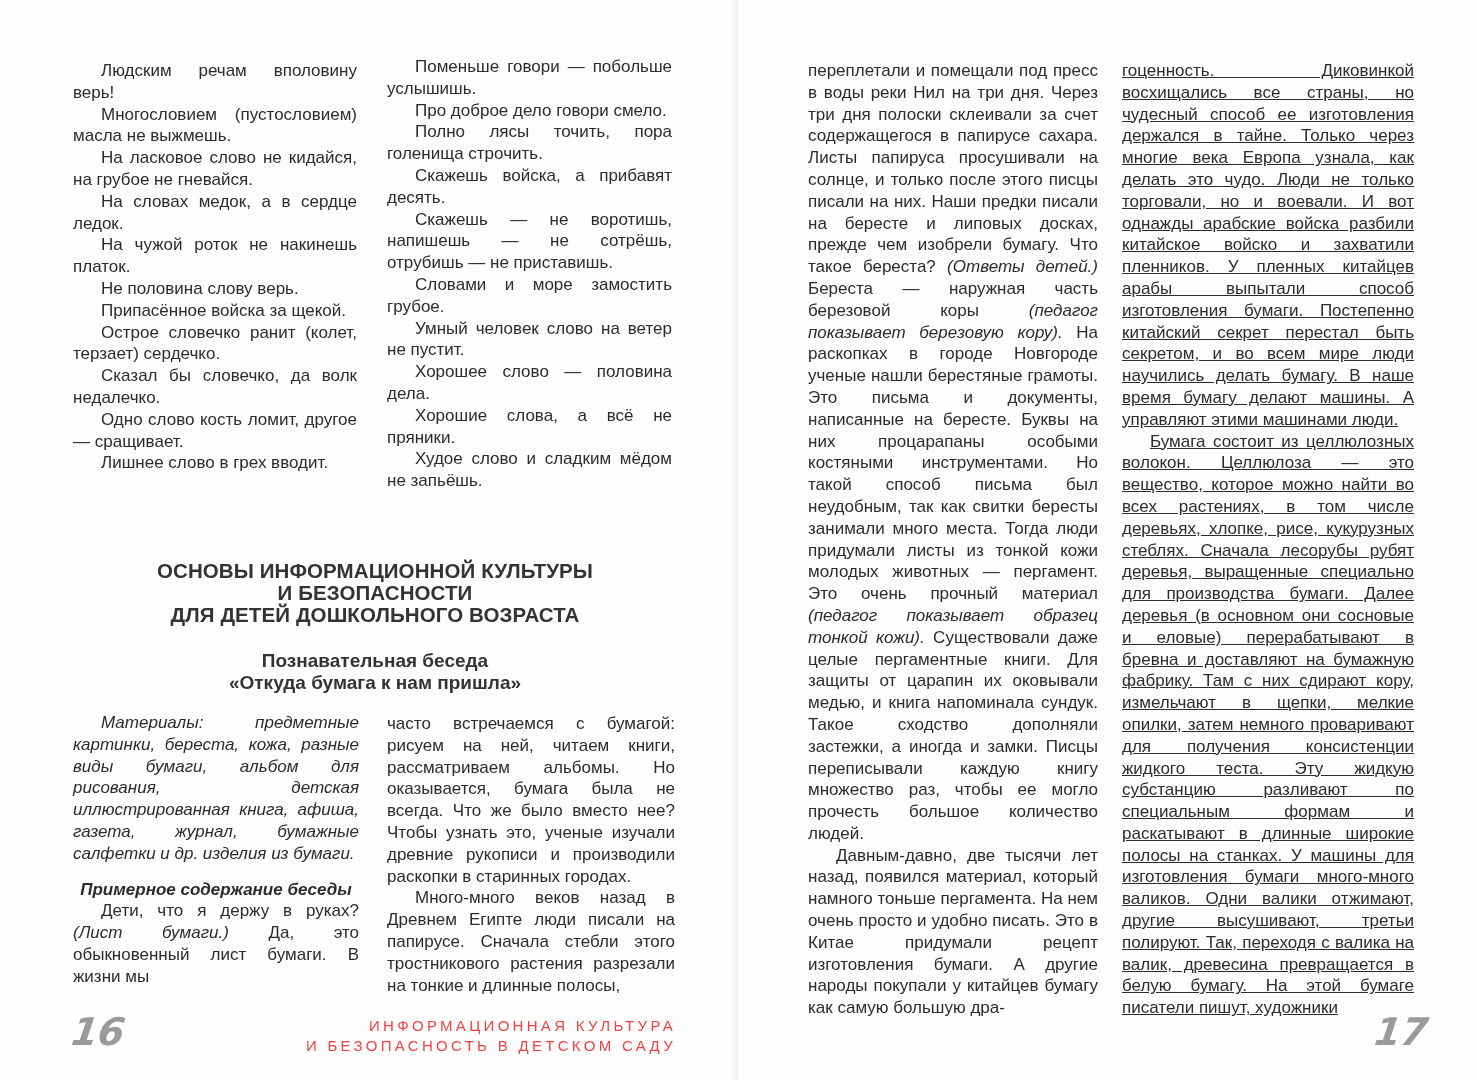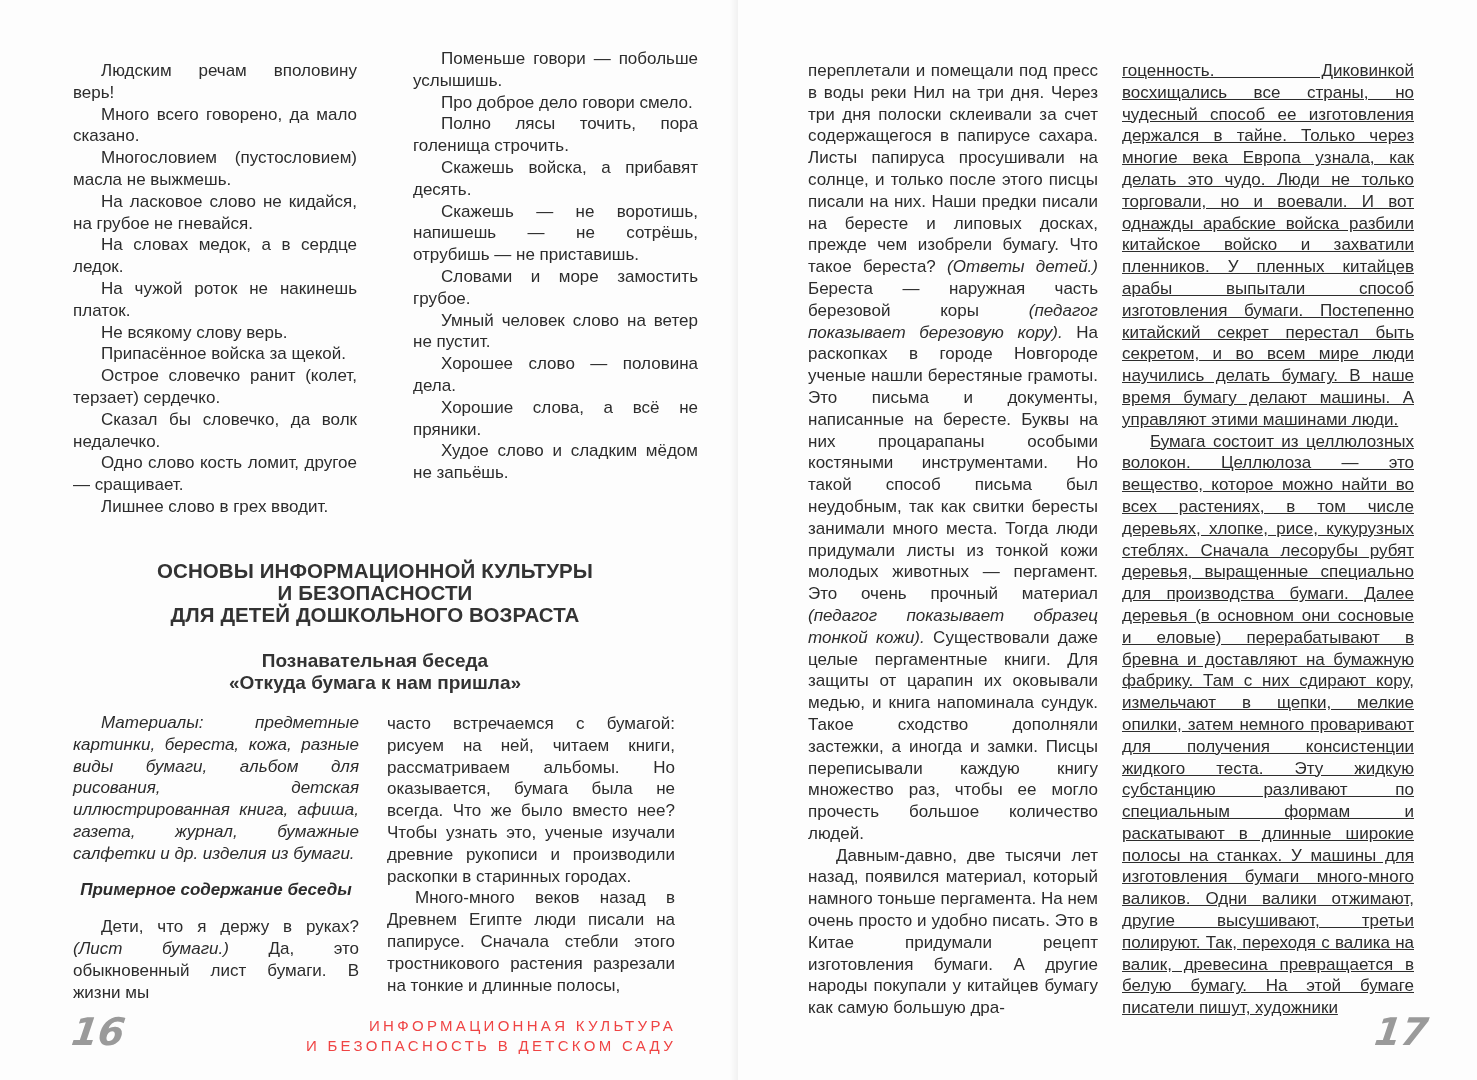--- a/index.html
+++ b/index.html
@@ -18,32 +18,32 @@
     background: linear-gradient(to right, #fdfdfd, #f1f1f1 50%, #fdfdfd);
   }
   .col {
     position: absolute; font-size: 17px; line-height: 21.8px;
     text-align: justify; hyphens: manual;
   }
   .col p { margin: 0; text-indent: 28px; }
   .col p.noindent { text-indent: 0; }
   .col .it { font-style: italic; }
   .proverbs-a { left: 73px; top: 60px; width: 284px; }
-  .proverbs-b { left: 387px; top: 48px; width: 285px; margin-left: 26px; }
+  .proverbs-b { left: 387px; top: 56px; width: 285px; }
   .heading {
     position: absolute; left: 100px; width: 550px; text-align: center;
     font-weight: bold; color: #333;
   }
   .heading.main { top: 560px; font-size: 20.5px; line-height: 22px; letter-spacing: 0.1px; }
   .heading.sub { top: 650px; font-size: 19px; line-height: 22px; }
   .lesson-a { left: 73px; top: 712px; width: 286px; }
   .lesson-b { left: 387px; top: 713px; width: 288px; }
   .subhead {
     font-weight: bold; font-style: italic; text-align: center;
-    margin: 14px 0 16px 0; line-height: 21.8px;
+    margin: 14px 0 0 0; line-height: 21.8px;
   }
   .right-a { left: 808px; top: 60px; width: 290px; }
   .right-b { left: 1122px; top: 60px; width: 292px; text-decoration: underline; }
   .folio {
     position: absolute; font-style: italic; font-size: 38px; color: #9a9a9a;
     font-family: "DejaVu Sans", sans-serif; font-weight: bold;
     transform: skewX(-8deg);
   }
   .folio.left { left: 72px; top: 1010px; }
   .folio.right { left: 1375px; top: 1010px; }
@@ -52,26 +52,25 @@
     text-align: right; font-size: 15px; line-height: 20px;
     letter-spacing: 3.3px; color: #ef4444;
   }
 </style>
 </head>
 <body>
 
 <div class="page left">
   <div class="col proverbs-a">
     <p>Людским речам вполовину верь!</p>
-    <p>Много всего говорено, да мало сказано.</p>
     <p>Многословием (пустословием) масла не выжмешь.</p>
     <p>На ласковое слово не кидайся, на грубое не гневайся.</p>
     <p>На словах медок, а в сердце ледок.</p>
     <p>На чужой роток не накинешь платок.</p>
-    <p>Не всякому слову верь.</p>
+    <p>Не половина слову верь.</p>
     <p>Припасённое войска за щекой.</p>
     <p>Острое словечко ранит (колет, терзает) сердечко.</p>
     <p>Сказал бы словечко, да волк недалечко.</p>
     <p>Одно слово кость ломит, другое — сращивает.</p>
     <p>Лишнее слово в грех вводит.</p>
   </div>
 
   <div class="col proverbs-b">
     <p>Поменьше говори — побольше услышишь.</p>
     <p>Про доброе дело говори смело.</p>

